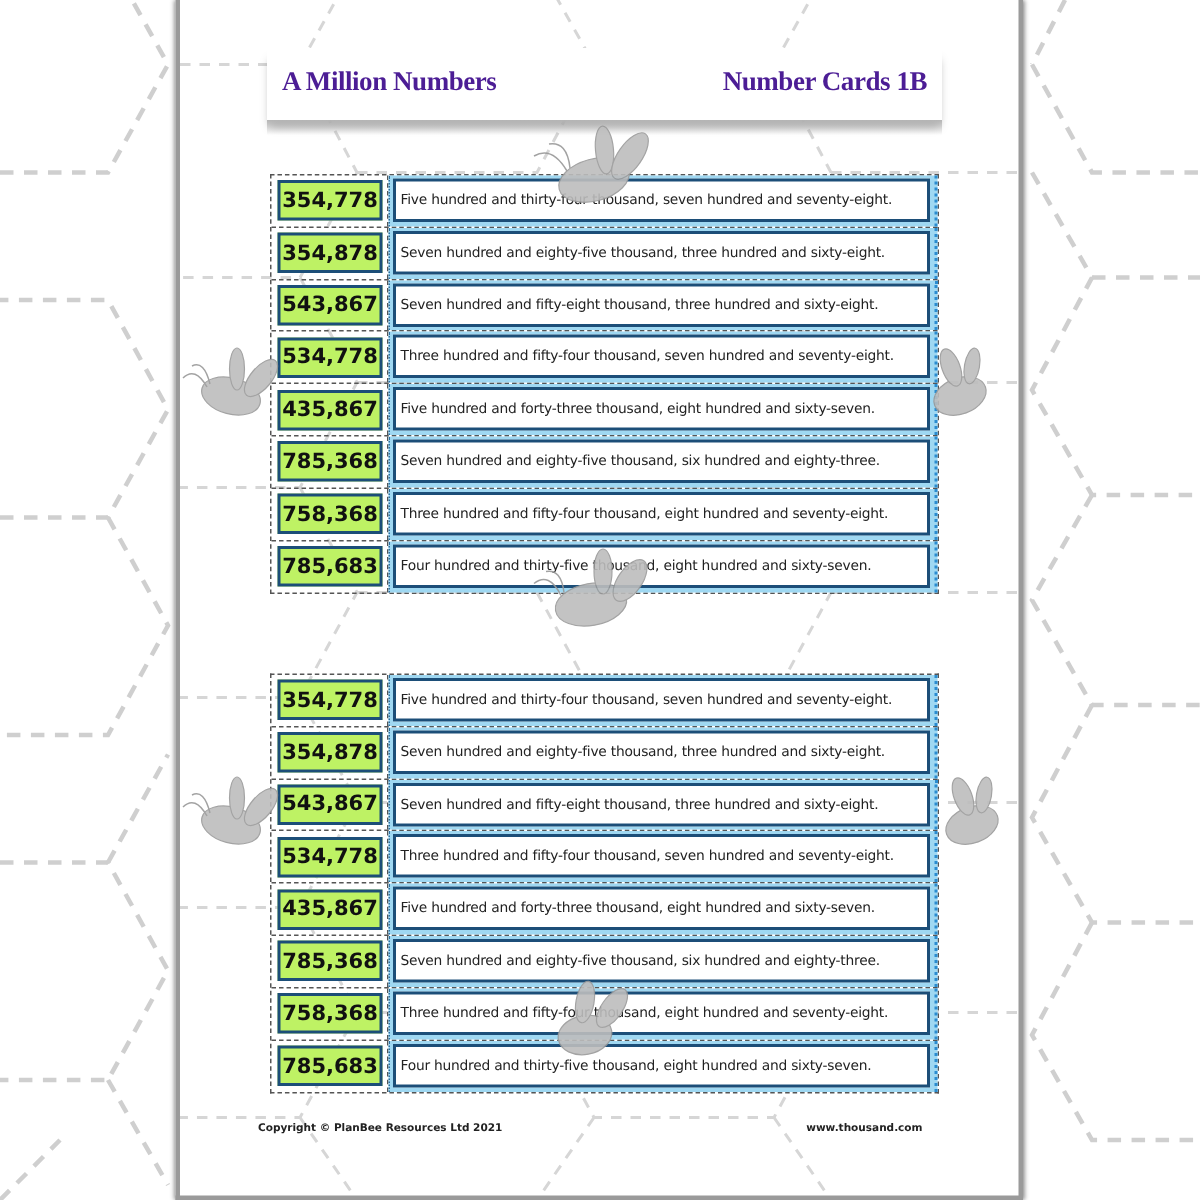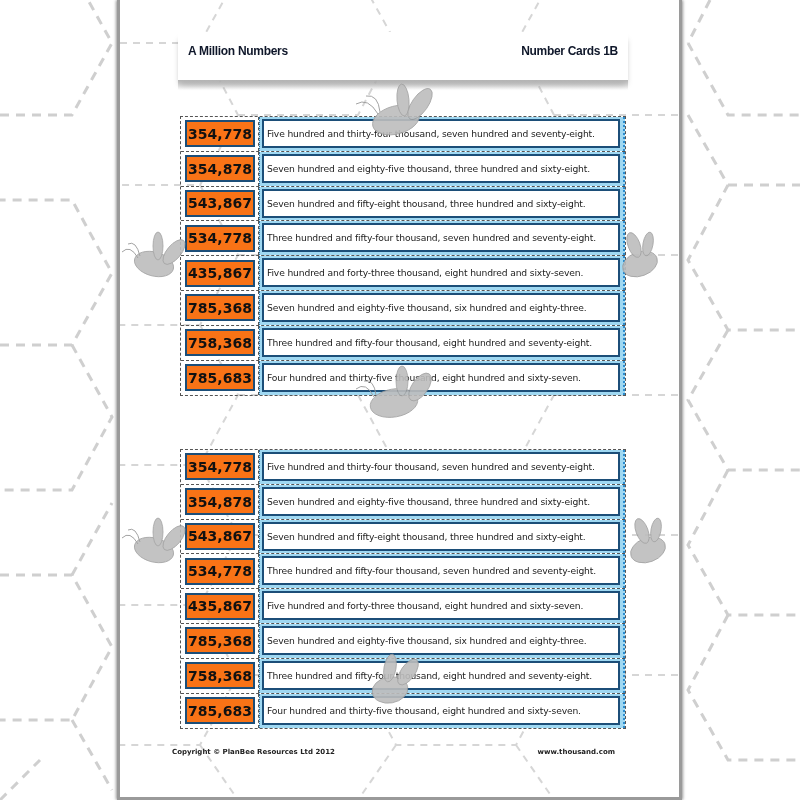--- a/index.html
+++ b/index.html
@@ -23,22 +23,22 @@
     position: absolute; left: 58px; top: 32px; width: 450px; height: 48px;
     background: #ffffff;
     box-shadow: 0 6px 6px -2px rgba(0,0,0,0.35);
     z-index: 2;
   }
   .header-band::after {
     content: ""; position: absolute; left: 0; right: 0; bottom: -10px; height: 10px;
     background: linear-gradient(#b5b5b5, rgba(255,255,255,0));
   }
   .title-left, .title-right {
-    position: absolute; top: 12px; font-family: Liberation Sans, sans-serif;
-    font-weight: bold; font-size: 12px; color: #0f172a; letter-spacing: -0.3px;
+    position: absolute; top: 12px; font-family: Liberation Serif, serif;
+    font-weight: bold; font-size: 18px; color: #4c1d95; letter-spacing: -0.3px;
   }
   .title-left { left: 10px; }
   .title-right { right: 10px; text-align: right; }
 
   .card-set {
     position: absolute; left: 60px; width: 446px;
     border: 1px dashed #555;
     z-index: 3;
   }
   .card-set.top { top: 116px; }
@@ -49,21 +49,21 @@
     border-bottom: 1px dashed #555;
   }
   .row:last-child { border-bottom: none; }
 
   .num-cell {
     width: 78px; padding: 3px 3px 3px 4px;
     border-right: 1px dashed #555;
     display: flex; align-items: center;
   }
   .num-box {
-    width: 100%; height: 27px; background: #f97316;
+    width: 100%; height: 27px; background: #bef264;
     border: 2px solid #1c4e78;
     display: flex; align-items: center; justify-content: center;
     font-family: "DejaVu Sans", sans-serif; font-weight: bold; font-size: 14px; color: #111;
   }
 
   .text-cell {
     flex: 1; background: #9fd8f2; padding: 2px 3px 3px 2px;
     border-left: 1px dotted #2a6ea0;
     border-right: 2px dotted #2a8cd0;
     display: flex; align-items: center;
@@ -271,21 +271,21 @@
     <div class="row">
       <div class="num-cell">
           <div class="num-box">785,683</div>
         </div>
       <div class="text-cell">
           <div class="text-box">Four hundred and thirty-five thousand, eight hundred and sixty-seven.</div>
         </div>
     </div>
   </div>
 
-  <div class="footer-left">Copyright © PlanBee Resources Ltd 2012</div>
+  <div class="footer-left">Copyright © PlanBee Resources Ltd 2021</div>
   <div class="footer-right">www.thousand.com</div>
 </div>
 
 <svg class="bee" style="left:348px; top:82px; width:90px; height:60px;" viewBox="0 0 90 60">
   <g fill="#bdbdbd" stroke="#9a9a9a" stroke-width="0.8">
     <ellipse cx="48" cy="38" rx="24" ry="14" transform="rotate(-15 48 38)"></ellipse>
     <ellipse cx="55" cy="18" rx="6" ry="16" transform="rotate(-5 55 18)"></ellipse>
     <ellipse cx="72" cy="22" rx="8" ry="18" transform="rotate(35 72 22)"></ellipse>
   </g>
   <g stroke="#999" stroke-width="1" fill="none">

